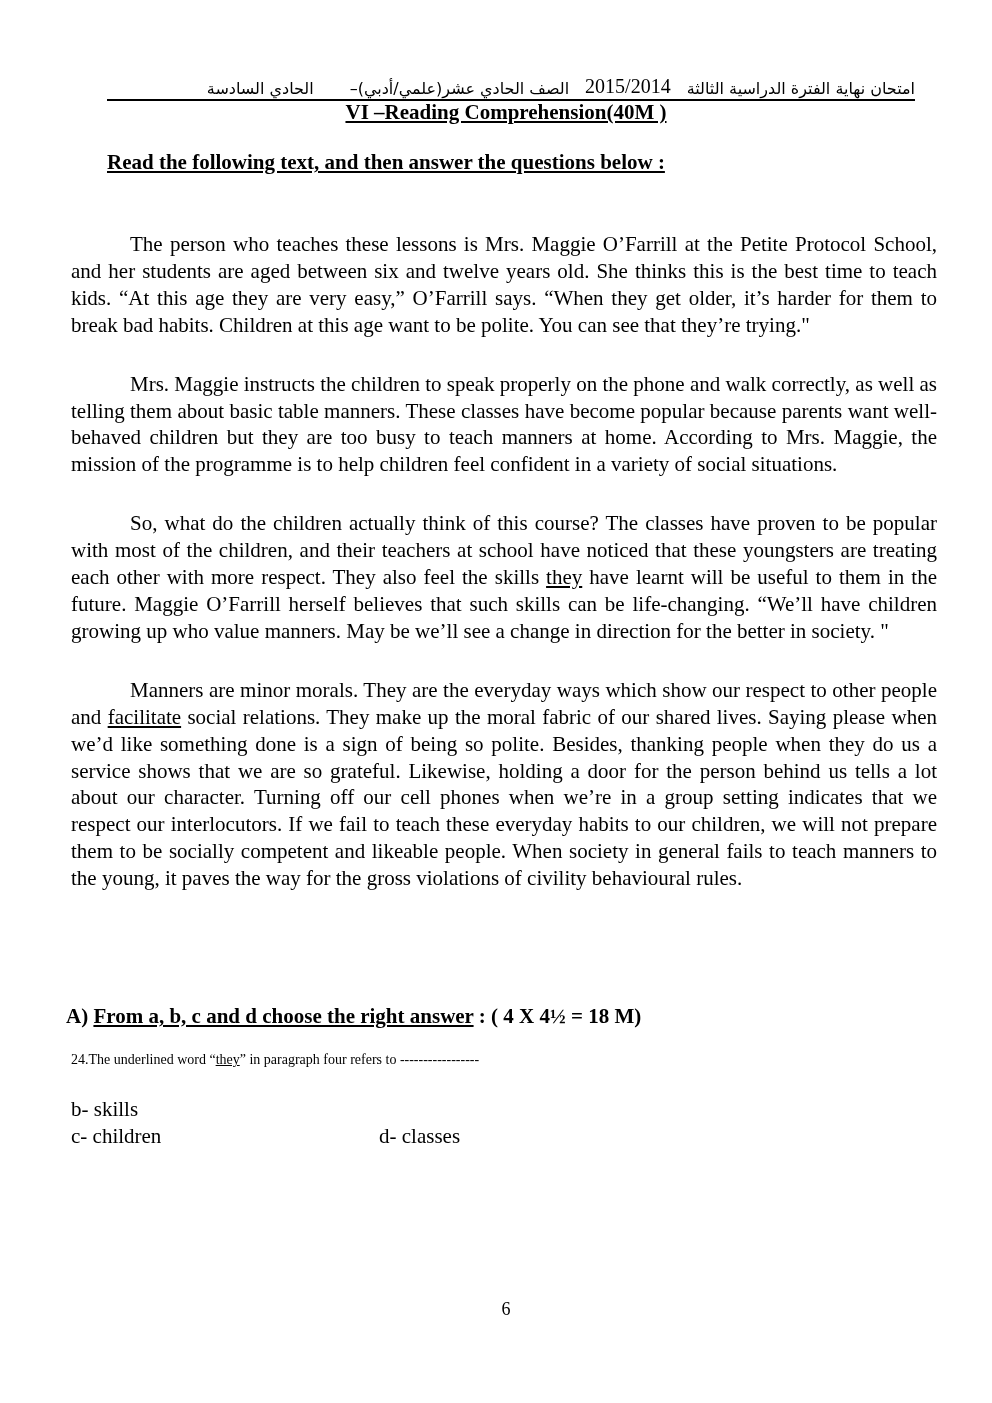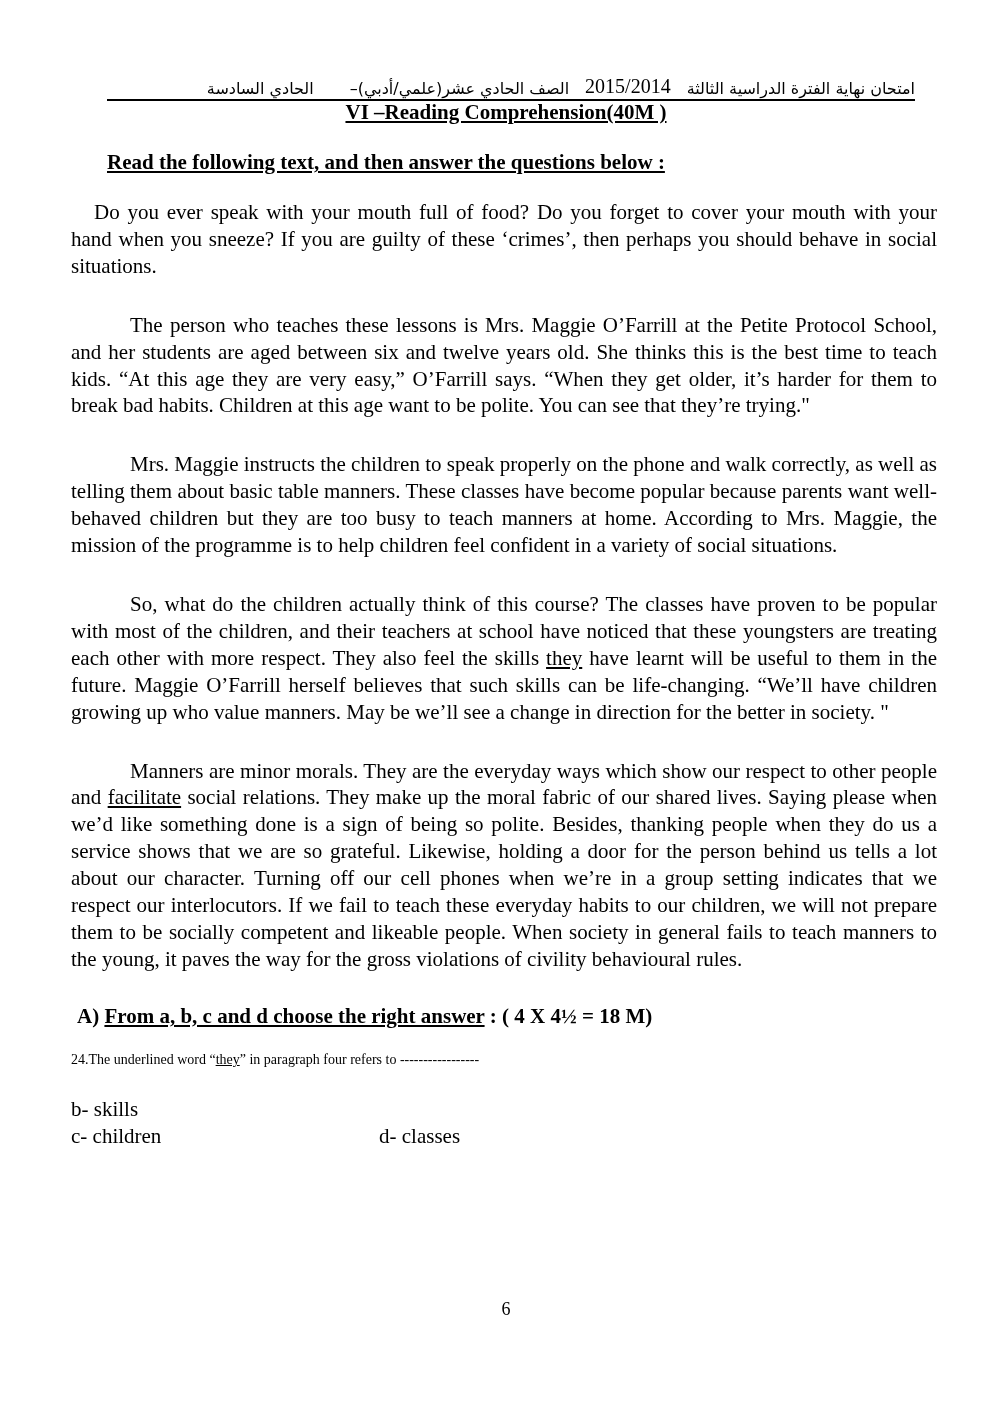--- a/index.html
+++ b/index.html
@@ -27,21 +27,21 @@
   }
   .passage {
     position: absolute; left: 71px; top: 199px; width: 866px;
     font-size: 21px; line-height: 26.9px; text-align: justify;
   }
   .passage p { margin: 0; }
   .passage p.first { text-indent: 23px; }
   .passage p.ind { text-indent: 59px; margin-top: 32px; }
   .u-bold { font-weight: normal; text-decoration: underline; }
   .part-a {
-    position: absolute; left: 77px; top: 1004px; font-size: 21px; font-weight: bold;
+    position: absolute; left: 66px; top: 1004px; font-size: 21px; font-weight: bold;
   }
   .part-a .u { text-decoration: underline; }
   .question {
     position: absolute; left: 71px; top: 1052px; font-size: 14px;
   }
   .options {
     position: absolute; left: 71px; top: 1096px; font-size: 21px; line-height: 27px;
   }
   .opt-row { display: flex; }
   .opt-row .col1 { width: 308px; }
@@ -57,21 +57,20 @@
   <span class="year">2015/2014</span>
   <span class="grade">الصف الحادي عشر(علمي/أدبي)–</span>
   <span>الحادي السادسة</span>
 </div>
 
 <div class="section-title">VI –Reading Comprehension(40M )</div>
 
 <div class="instructions">Read the following text, and then answer the questions below :</div>
 
 <div class="passage">
-  <p class="first">Do you ever speak with your mouth full of food? Do you forget to cover your mouth with your hand when you sneeze?  If you are guilty of these ‘crimes’, then perhaps you should behave in social situations.</p>
   <p class="ind">The person who teaches these lessons is Mrs. Maggie O’Farrill at the Petite Protocol School, and her students are aged between six and twelve years old.  She thinks this is the best time to teach kids.  “At this age they are very easy,” O’Farrill says.  “When they get older, it’s harder for them to break bad habits.  Children at this age want to be polite.  You can see that they’re trying."</p>
   <p class="ind">Mrs. Maggie instructs the children to speak properly on the phone and walk correctly, as well as telling them about basic table manners.  These classes have become popular because parents want well-behaved children but they are too busy to teach manners at home. According to Mrs. Maggie, the mission of the programme is to help children feel confident in a variety of social situations.</p>
   <p class="ind"><span>So, what do the children actually think of this course? The classes have proven to be popular with most of the children, and their teachers at school have noticed that these youngsters are treating each other with more respect.  They also feel the skills </span><span class="u-bold">they</span><span> have learnt will be useful to them in the future. Maggie O’Farrill herself believes that such skills can be life-changing.  “We’ll have children growing up who value manners.  May be we’ll see a change in direction for the better in society. "</span></p>
   <p class="ind"><span>Manners are minor morals.  They are the everyday ways which show our respect to other people and </span><span class="u-bold">facilitate</span><span> social relations.  They make up the moral fabric of our shared lives.  Saying please when we’d like something done is a sign of being so polite. Besides, thanking people when they do us a service shows that we are so grateful. Likewise, holding a door for the person behind us tells a lot about our character. Turning off our cell phones when we’re in a group setting indicates that we respect our interlocutors. If we fail to teach these everyday habits to our children, we will not prepare them to be socially competent and likeable people. When society in general fails to teach manners to the young, it paves the way for the gross violations of civility behavioural rules.</span></p>
 </div>
 
 <div class="part-a"><span>A) </span><span class="u">From a, b, c and d choose the right answer</span><span> :  ( 4 X 4½ = 18 M)</span></div>
 
 <div class="question"><span>24.The underlined word “</span><span class="u-bold">they</span><span>”  in paragraph four refers to -----------------</span></div>
 

